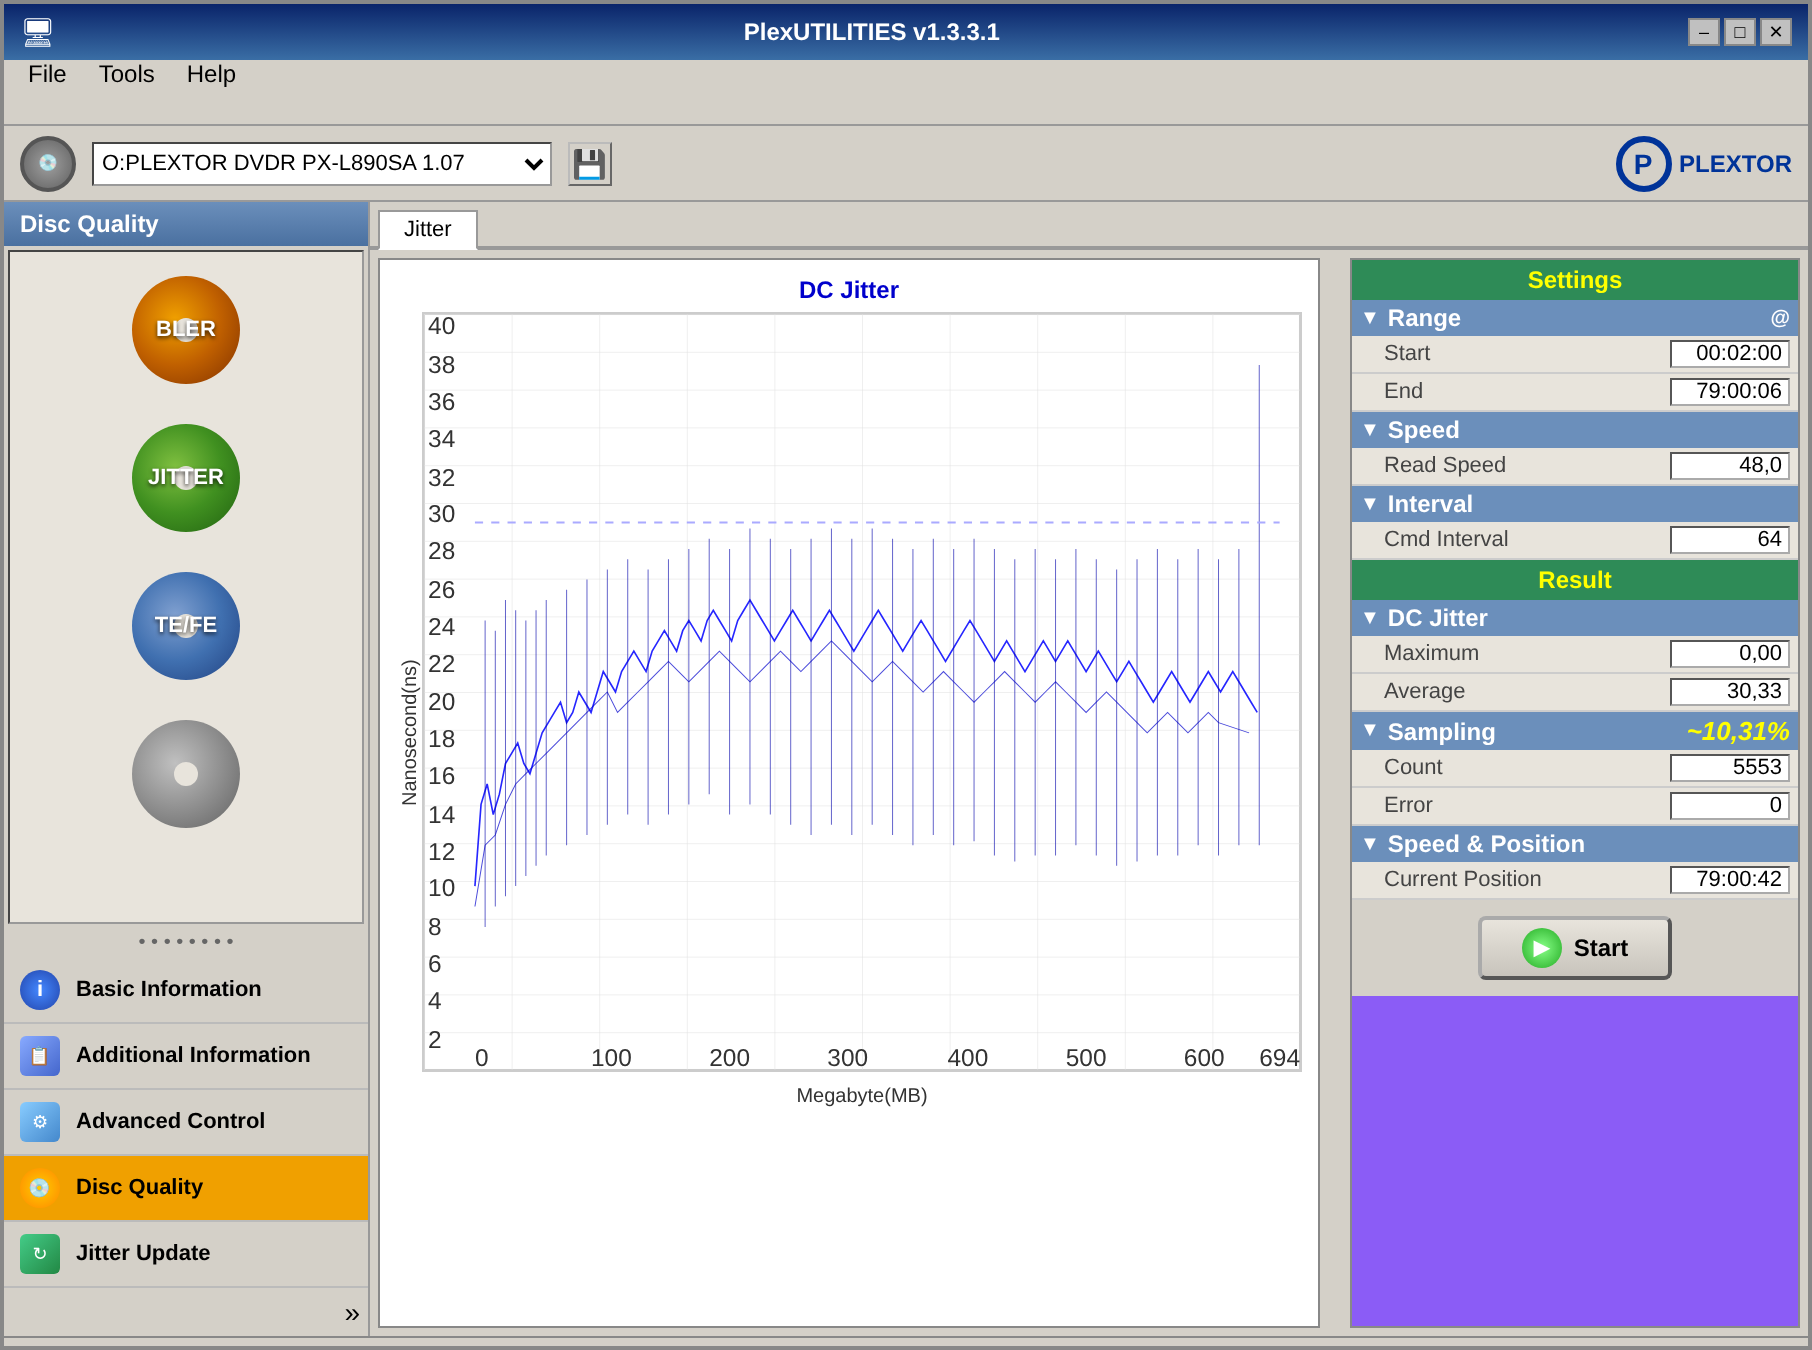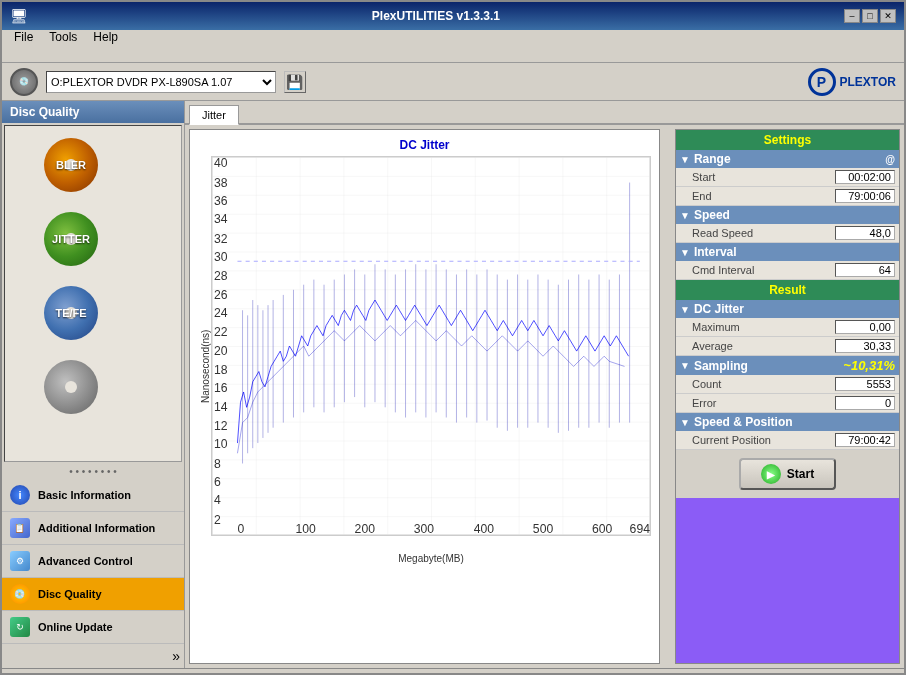--- a/index.html
+++ b/index.html
@@ -111,21 +111,21 @@
       border: 1px inset #999;
       margin: 2px;
       display: flex;
       flex-direction: column;
       align-items: center;
       gap: 4px;
     }
 
     .disc-icon-item {
       width: 100px; height: 70px;
-      display: flex; flex-direction: column; align-items: flex-start; justify-content: center;
+      display: flex; flex-direction: column; align-items: center; justify-content: center;
       cursor: pointer;
       border: 1px solid transparent;
       border-radius: 3px;
     }
 
     .disc-circle {
       width: 54px; height: 54px; border-radius: 50%;
       display: flex; align-items: center; justify-content: center;
       font-size: 10px; font-weight: bold; color: white;
       text-shadow: 0 1px 2px rgba(0,0,0,0.7);
@@ -273,21 +273,21 @@
     #chart-svg {
       width: 100%;
       height: 380px;
       border: 1px solid #ccc;
     }
 
     #x-axis-label {
       text-align: center;
       font-size: 10px;
       color: #333;
-      margin-top: 14px;
+      margin-top: 4px;
     }
 
     
     #settings-panel {
       width: 225px;
       background: #8b5cf6;
       border: 1px solid #888;
       display: flex;
       flex-direction: column;
       overflow-y: auto;
@@ -455,21 +455,21 @@
       <div class="nav-item">
         <div class="nav-icon icon-advanced">⚙</div>
         <span class="nav-label">Advanced Control</span>
       </div>
       <div class="nav-item active">
         <div class="nav-icon icon-disc-quality">💿</div>
         <span class="nav-label">Disc Quality</span>
       </div>
       <div class="nav-item">
         <div class="nav-icon icon-update">↻</div>
-        <span class="nav-label">Online Update</span>
+        <span class="nav-label">Jitter Update</span>
       </div>
     </div>
     <div style="padding: 4px; display:flex; justify-content:flex-end;">
       <span style="font-size:14px; cursor:pointer;">»</span>
     </div>
   </div>
 
   <div id="content-area">
 
     <div id="tab-bar">

